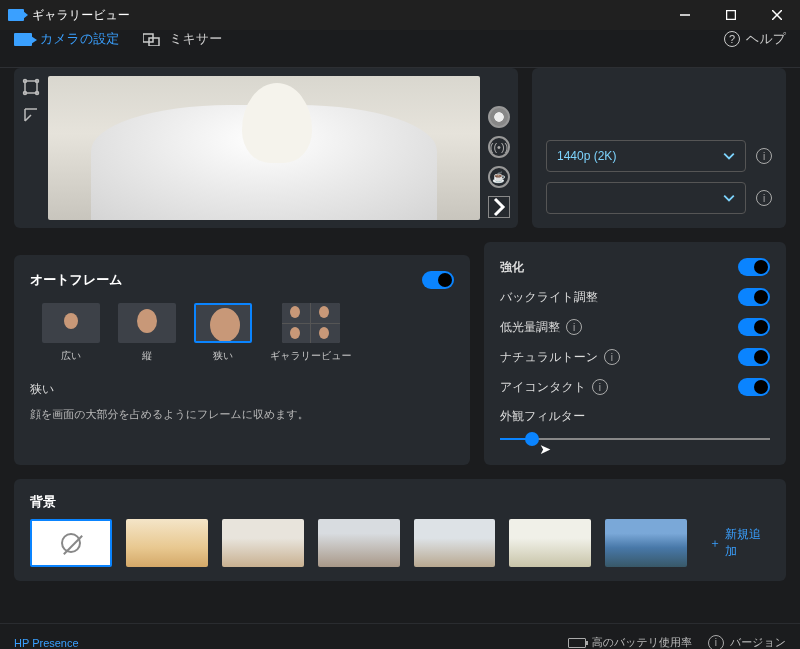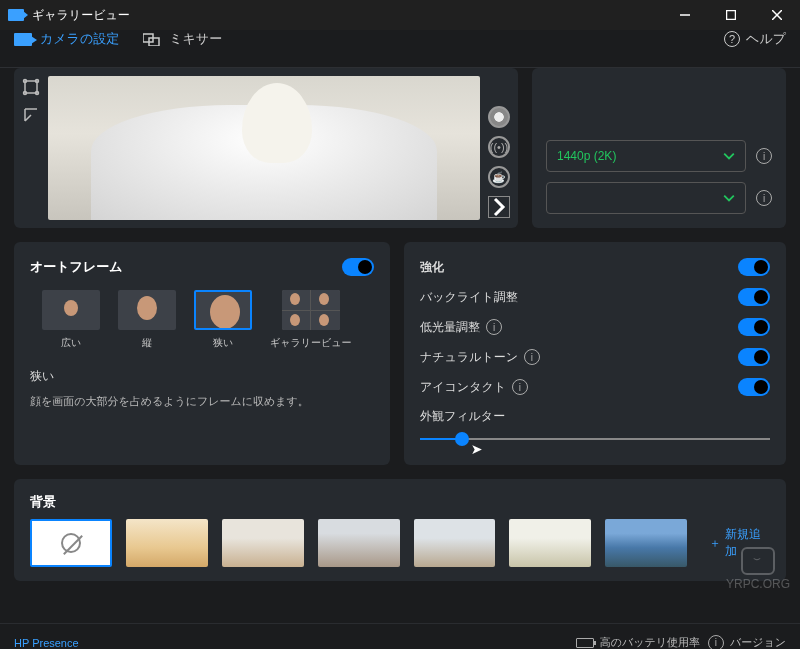--- a/index.html
+++ b/index.html
@@ -32,26 +32,26 @@
 .preview-img { flex:1; background: linear-gradient(180deg,#d9d7cf 0%, #e6e3db 40%, #c8c5bd 100%); border-radius:2px; position:relative; overflow:hidden; }
 .shirt{position:absolute;left:10%;right:10%;bottom:0;top:20%;background:radial-gradient(ellipse at 50% 30%, #fff 0%, #e9e9e9 50%, #d4d4d4 100%);border-radius:40% 40% 0 0;}
 .head{position:absolute;left:45%;top:5%;width:70px;height:80px;background:#f5f3ec;border-radius:50% 50% 48% 48%;border-top-left-radius:60% 70%;border-top-right-radius:60% 70%;}
 .overlay-col{display:flex;flex-direction:column;gap:8px;align-items:center;justify-content:flex-end;padding-bottom:2px;}
 .round-btn{width:22px;height:22px;border-radius:50%;border:2px solid #999;display:flex;align-items:center;justify-content:center;color:#aaa;font-size:11px;}
 .round-btn.rec{background:radial-gradient(circle,#eee 35%,#888 40%);}
 .chev-box{width:22px;height:22px;border:1px solid #888;display:flex;align-items:center;justify-content:center;}
 
 .settings-col { flex:1; background:#262a2f; border-radius:6px; padding:14px; display:flex; flex-direction:column; justify-content:flex-end; gap:10px;}
 .select-row{display:flex;align-items:center;gap:10px;}
-.select{flex:1;height:32px;border:1px solid #555;border-radius:4px;display:flex;align-items:center;justify-content:space-between;padding:0 10px;color:#22c55e;font-size:12px;}
+.select{flex:1;height:32px;border:1px solid #555;border-radius:4px;display:flex;align-items:center;justify-content:space-between;padding:0 10px;color:#7dd3fc;font-size:12px;}
 .info-circle{width:16px;height:16px;border:1.5px solid #aaa;border-radius:50%;display:flex;align-items:center;justify-content:center;font-size:10px;color:#aaa;}
 
 .row2{display:flex;padding:14px;gap:14px;}
 .card{background:#262a2f;border-radius:6px;padding:16px;}
-.af-card{width:376px;}
+.af-card{width:456px;margin-top:13px;}
 .af-head{display:flex;align-items:center;justify-content:space-between;margin-bottom:14px;}
 .af-head h3{font-size:13px;font-weight:600;}
 .toggle{width:32px;height:18px;border-radius:9px;background:#0a84ff;position:relative;}
 .toggle::after{content:"";position:absolute;right:2px;top:2px;width:14px;height:14px;border-radius:50%;background:#000;}
 .thumbs{display:flex;gap:18px;margin-bottom:8px;padding-left:12px;}
 .thumb{display:flex;flex-direction:column;align-items:center;gap:6px;}
 .thumb .timg{width:58px;height:40px;background:#3d4148;border-radius:2px;position:relative;overflow:hidden;}
 .thumb.sel .timg{border:2px solid #0a84ff;}
 .thumb .tlabel{font-size:10px;color:#ccc;}
 .face{position:absolute;background:#c89878;border-radius:50%;}
@@ -85,21 +85,21 @@
 .bg2{background:linear-gradient(180deg,#e8e4dc 40%,#c8b090 100%);}
 .bg3{background:linear-gradient(180deg,#d8dce0 30%,#a89888 100%);}
 .bg4{background:linear-gradient(180deg,#dde2e6 40%,#b8a890 100%);}
 .bg5{background:linear-gradient(180deg,#f0f0e8 40%,#c8c4a8 100%);}
 .bg6{background:linear-gradient(180deg,#7aa8d8 30%,#4878a8 60%,#385868 100%);}
 .add-bg{color:#3aa0ff;font-size:12px;display:flex;align-items:center;gap:4px;margin-left:8px;}
 
 .statusbar{height:38px;background:#1b1c1e;border-top:1px solid #2a2c30;display:flex;align-items:center;padding:0 14px;font-size:11px;}
 .statusbar .brand{color:#3aa0ff;}
 .statusbar .grow{flex:1;}
-.statusbar .sitem{display:flex;align-items:center;gap:6px;color:#bbb;margin-left:8px;}
+.statusbar .sitem{display:flex;align-items:center;gap:6px;color:#bbb;margin-left:16px;}
 .batt{width:18px;height:10px;border:1px solid #aaa;border-radius:1px;position:relative;}
 .batt::after{content:"";position:absolute;right:-3px;top:2px;width:2px;height:4px;background:#aaa;}
 
 .watermark{position:absolute;right:10px;bottom:32px;color:rgba(255,255,255,0.25);font-size:12px;display:flex;flex-direction:column;align-items:center;gap:2px;}
 .wface{width:34px;height:28px;border:2px solid rgba(255,255,255,0.25);border-radius:6px;position:relative;}
 .wface::before{content:"⌣";position:absolute;left:10px;top:2px;}
 
 svg{stroke:currentColor;fill:none;stroke-width:1.5;}
 </style>
 </head>
@@ -300,24 +300,20 @@
         <div class="bgt bg5"></div>
         <div class="bgt bg6"></div>
         <div class="add-bg">
             <span>＋</span>
             <span>新規追加</span>
           </div>
       </div>
     </div>
   </div>
 
-  <div class="watermark">
-    <div class="wface"></div>
-    <span>YRPC.ORG</span>
-  </div>
 </div>
 
 <div class="statusbar">
   <span class="brand">HP Presence</span>
   <span class="grow"></span>
   <span class="sitem">
       <span class="batt"></span>
       <span>高のバッテリ使用率</span>
     </span>
   <span class="sitem">

